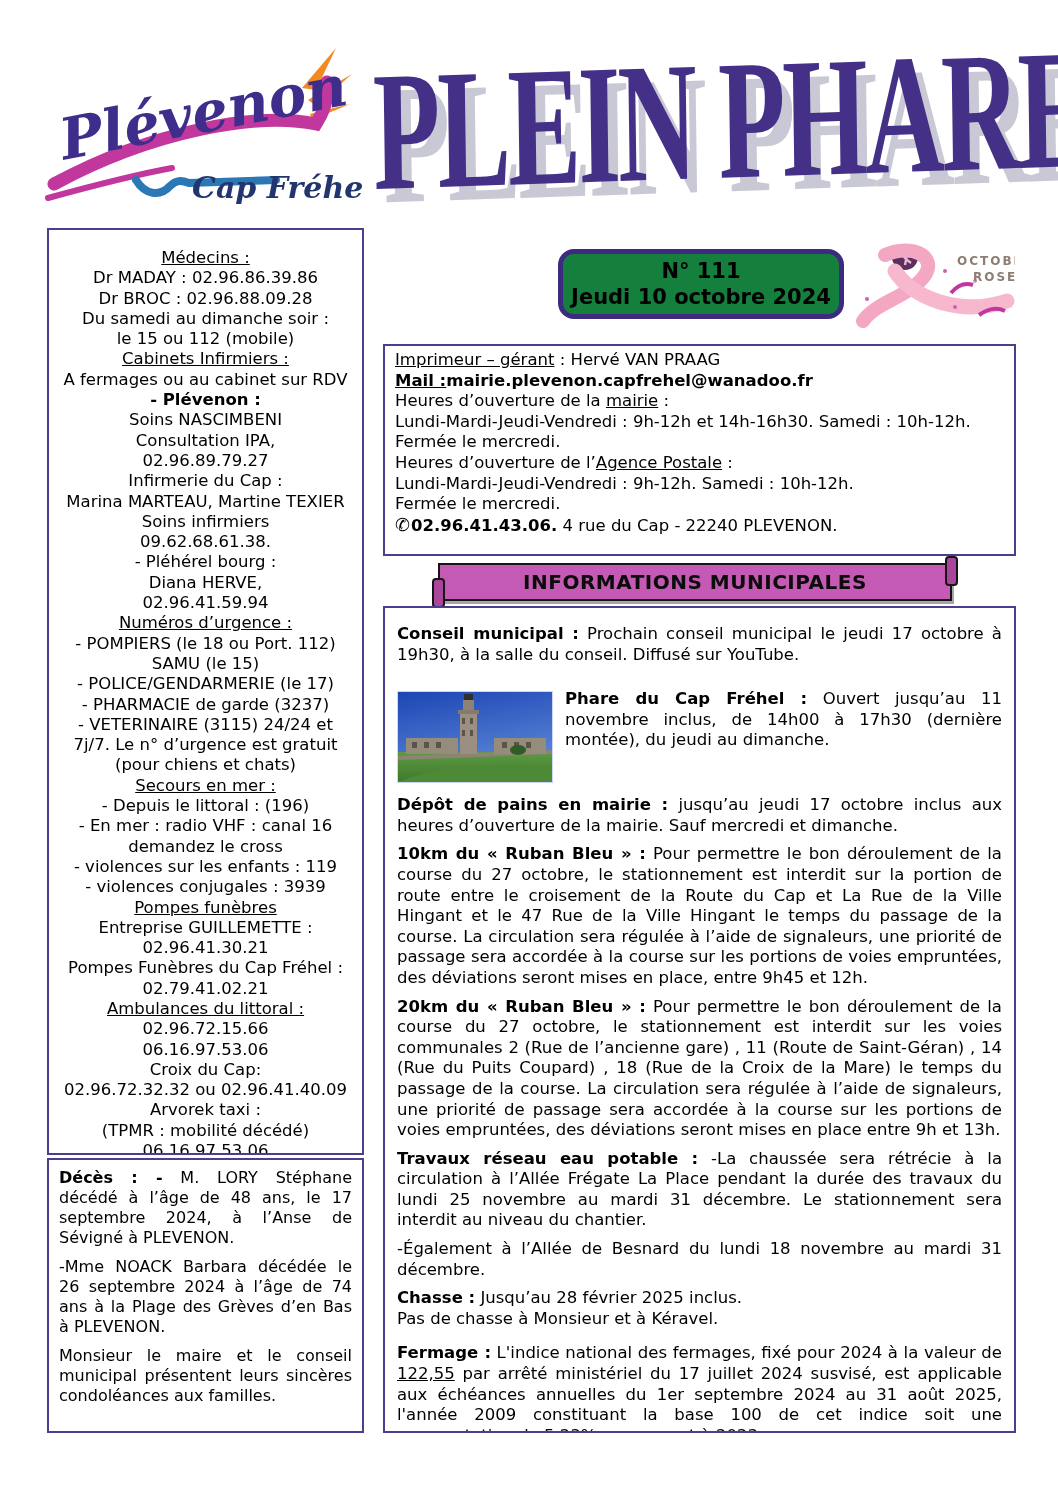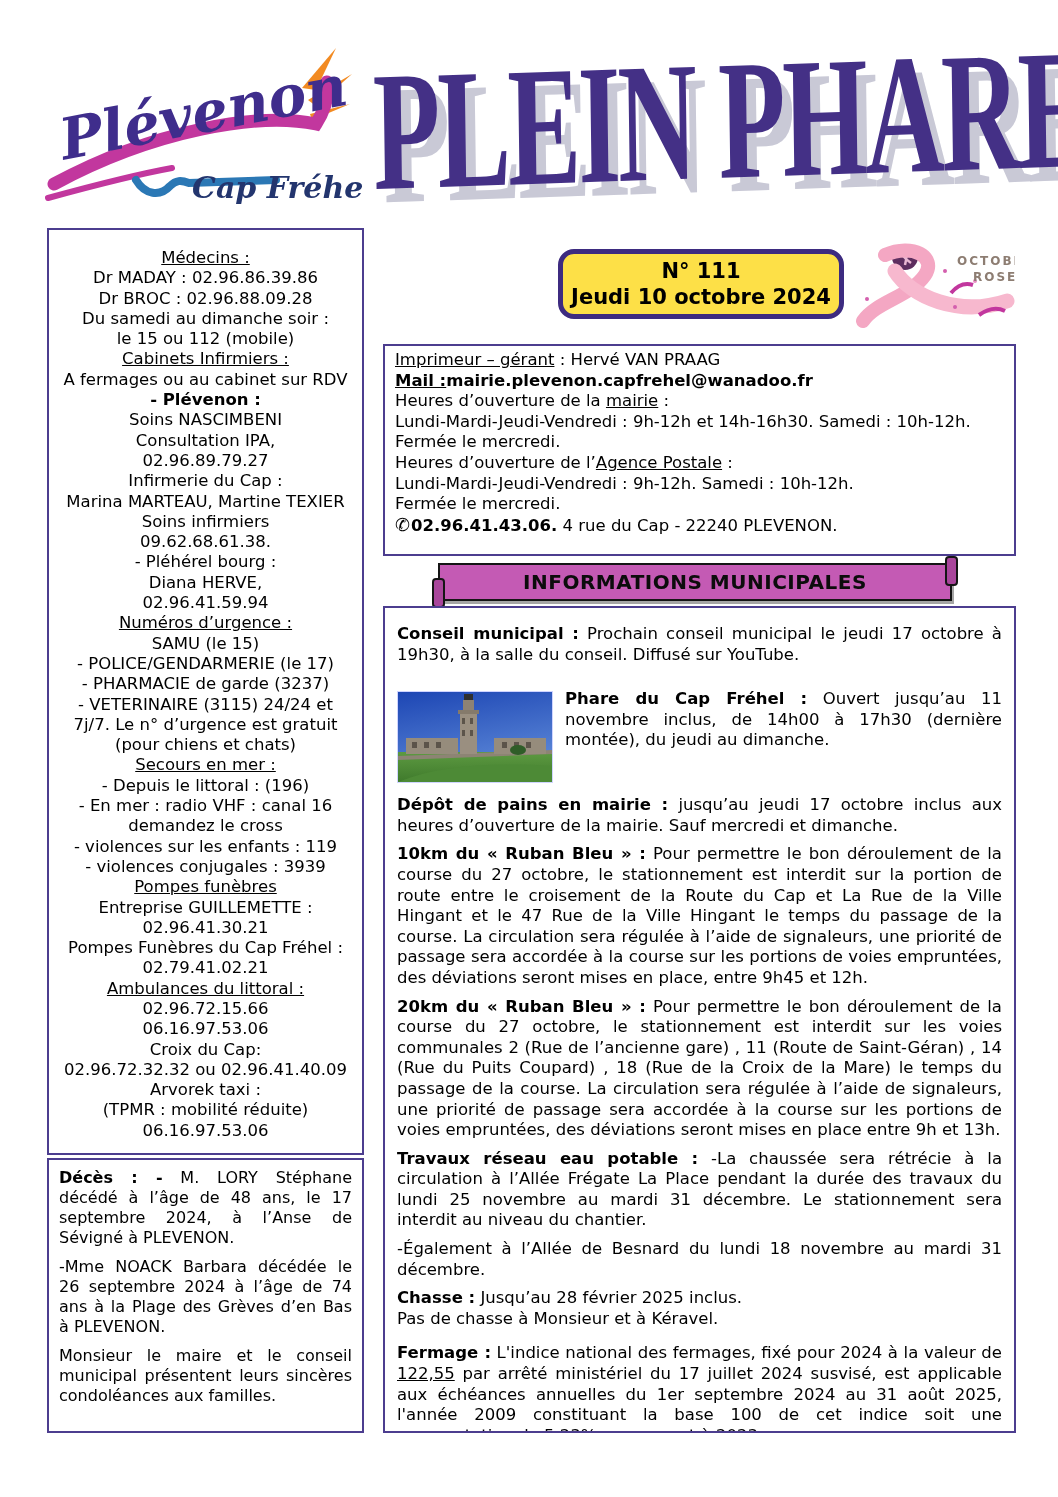--- a/index.html
+++ b/index.html
@@ -9,21 +9,21 @@
 
   
   .logo-wrap{position:absolute;left:44px;top:26px;width:320px;height:196px;}
   .title-wrap{position:absolute;left:372px;top:34px;width:686px;height:200px;overflow:visible;}
   .title-text{font-family:"Liberation Serif","DejaVu Serif",serif;font-weight:700;
               font-size:112px;letter-spacing:-3px;color:#443086;white-space:nowrap;
               transform:scale(0.98,1.52) rotate(-1.2deg);transform-origin:0 0;
               text-shadow:10px 9px 0 #c9c9d6;}
 
   .issue-box{position:absolute;left:558px;top:249px;width:286px;height:70px;
-             border:5px solid #3d2b80;border-radius:16px;background:#fde047;
+             border:5px solid #3d2b80;border-radius:16px;background:#15803d;
              display:flex;flex-direction:column;justify-content:center;
              text-align:center;font-weight:bold;font-size:21px;line-height:26px;}
   .octobre-rose{position:absolute;left:855px;top:241px;width:160px;height:92px;}
 
   
   .pbox{position:absolute;border:2px solid #4c3d8f;background:#fff;}
   #emergency-box{left:47px;top:228px;width:317px;height:927px;
                  text-align:center;font-size:16.5px;line-height:20.3px;
                  padding-top:18px;overflow:hidden;}
   #deces-box{left:47px;top:1158px;width:317px;height:275px;
@@ -117,20 +117,21 @@
       <div>Consultation IPA,</div>
       <div>02.96.89.79.27</div>
       <div>Infirmerie du Cap :</div>
       <div>Marina MARTEAU, Martine TEXIER</div>
       <div>Soins infirmiers</div>
       <div>09.62.68.61.38.</div>
       <div>- Pléhérel bourg :</div>
       <div>Diana HERVE,</div>
       <div>02.96.41.59.94</div>
       <div class="u">Numéros d’urgence :</div>
+      <div>- POMPIERS (le 18 ou Port. 112)</div>
       <div>SAMU (le 15)</div>
       <div>- POLICE/GENDARMERIE (le 17)</div>
       <div>- PHARMACIE de garde (3237)</div>
       <div>- VETERINAIRE (3115) 24/24 et</div>
       <div>7j/7. Le n° d’urgence est gratuit</div>
       <div>(pour chiens et chats)</div>
       <div class="u">Secours en mer :</div>
       <div>- Depuis le littoral : (196)</div>
       <div>- En mer : radio VHF : canal 16</div>
       <div>demandez le cross</div>
@@ -140,21 +141,21 @@
       <div>Entreprise GUILLEMETTE :</div>
       <div>02.96.41.30.21</div>
       <div>Pompes Funèbres du Cap Fréhel :</div>
       <div>02.79.41.02.21</div>
       <div class="u">Ambulances du littoral :</div>
       <div>02.96.72.15.66</div>
       <div>06.16.97.53.06</div>
       <div>Croix du Cap:</div>
       <div>02.96.72.32.32 ou 02.96.41.40.09</div>
       <div>Arvorek taxi :</div>
-      <div>(TPMR : mobilité réduite)</div>
+      <div>(TPMR : mobilité décédé)</div>
       <div>06.16.97.53.06</div>
     </div>
 
   <div class="pbox" id="deces-box">
       <p><b class="lead">Décès : -</b> M. LORY Stéphane décédé à l’âge de 48 ans,  le 17 septembre 2024, à  l’Anse  de Sévigné à PLEVENON.</p>
       <p>-Mme NOACK Barbara décédée le 26 septembre 2024 à l’âge de 74 ans à la Plage des Grèves d’en Bas à PLEVENON.</p>
       <p>Monsieur le maire et le conseil municipal présentent leurs sincères condoléances aux familles.</p>
     </div>
 
   <div class="pbox" id="imprimeur-box">

